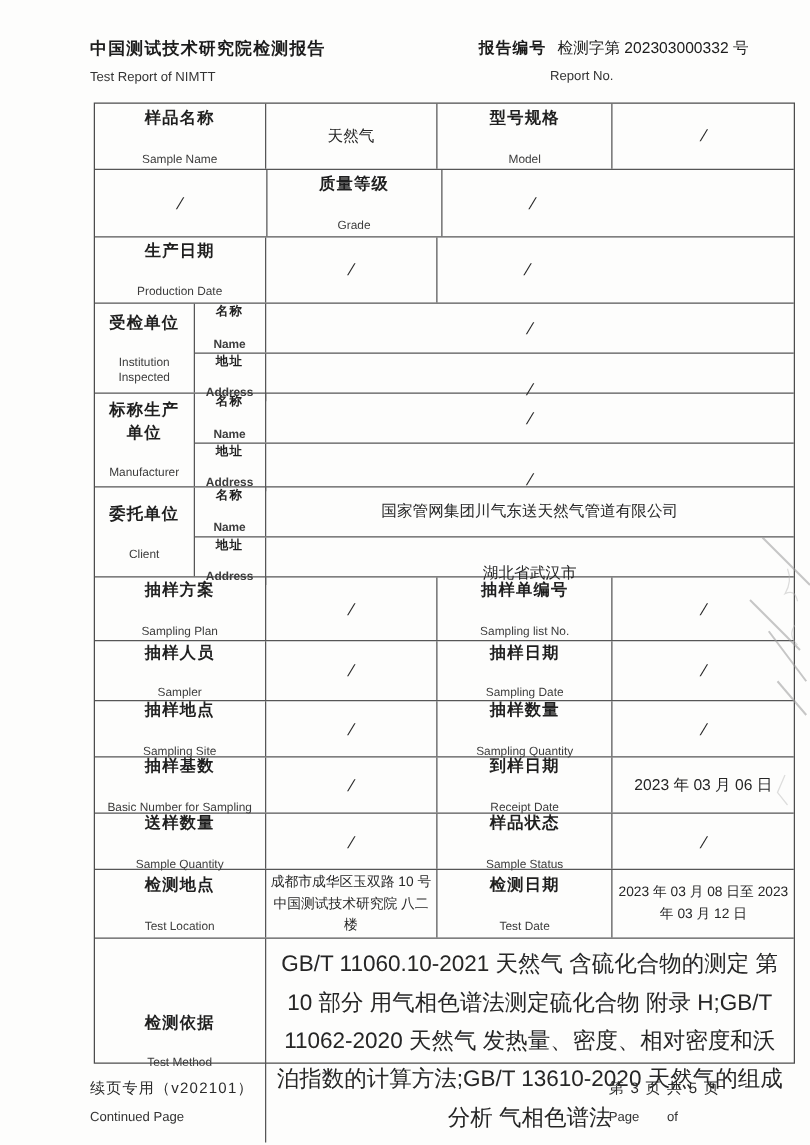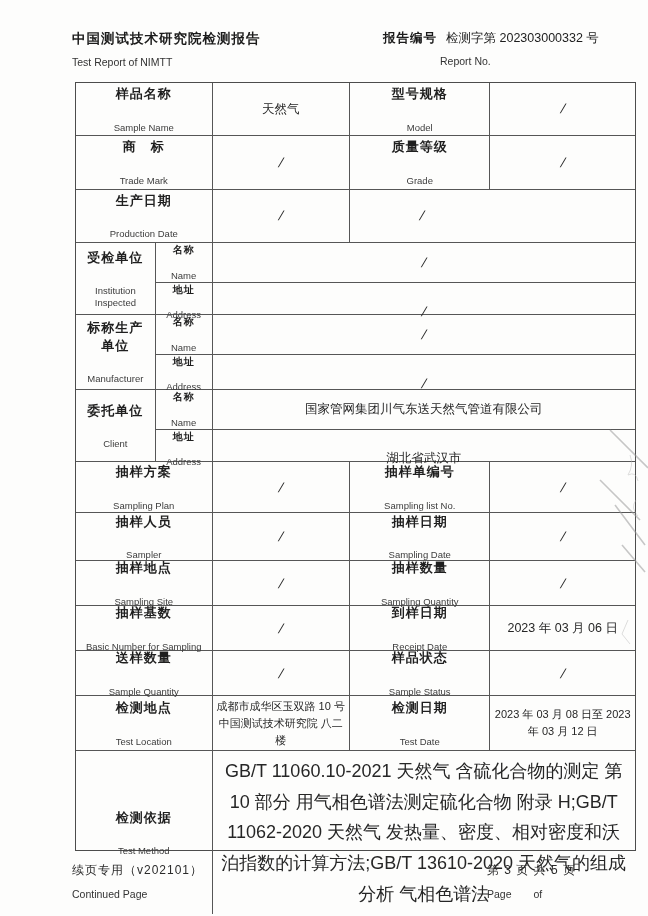--- a/index.html
+++ b/index.html
@@ -45,21 +45,21 @@
   .slashy { font-style:italic; font-size:13px; transform:skewX(-8deg); }
 
   
   .sec-outer { width:14.26%; border-right:1px solid #565656; display:flex; flex-direction:column; align-items:center; justify-content:center; padding:2px; }
   .sec-outer .zh { max-width:60px; }
   .sec-body { width:85.74%; display:flex; flex-direction:column; }
   .sub-row { display:flex; flex:1; border-bottom:1px solid #565656; }
   .sub-row:last-child { border-bottom:none;align-items:flex-end; }
   .sub-lbl { width:11.87%; border-right:1px solid #565656; display:flex; flex-direction:column; align-items:center; justify-content:center; }
   .sub-lbl .zh { font-size:10px; }
-  .sub-lbl .en { margin-top:13px; }
+  .sub-lbl .en { margin-top:13px;font-weight:bold; }
   .sub-val { width:88.13%; display:flex; align-items:center; justify-content:center; }
 
   
   .mt-lbl { width:24.42%; }
   .mt-val { width:75.58%; font-size:12px; line-height:1.65; padding:5px 8px; text-align:center; display:flex; align-items:center; }
 
   .small-val { font-size:11px; line-height:1.55; }
 
   
   .ftr-left  { position:absolute; left:72px;  top:862px; }
@@ -100,24 +100,20 @@
       <div class="td c3">
         <div class="zh">型号规格</div>
         <div class="en">Model</div>
       </div>
       <div class="td c4">
           <div class="val slashy">/</div>
         </div>
     </div>
 
     <div class="tr" style="height:59px">
-      <div class="td c1">
-        <div class="zh">商　标</div>
-        <div class="en">Trade Mark</div>
-      </div>
       <div class="td c2">
           <div class="val slashy">/</div>
         </div>
       <div class="td c3">
         <div class="zh">质量等级</div>
         <div class="en">Grade</div>
       </div>
       <div class="td c4">
           <div class="val slashy">/</div>
         </div>

